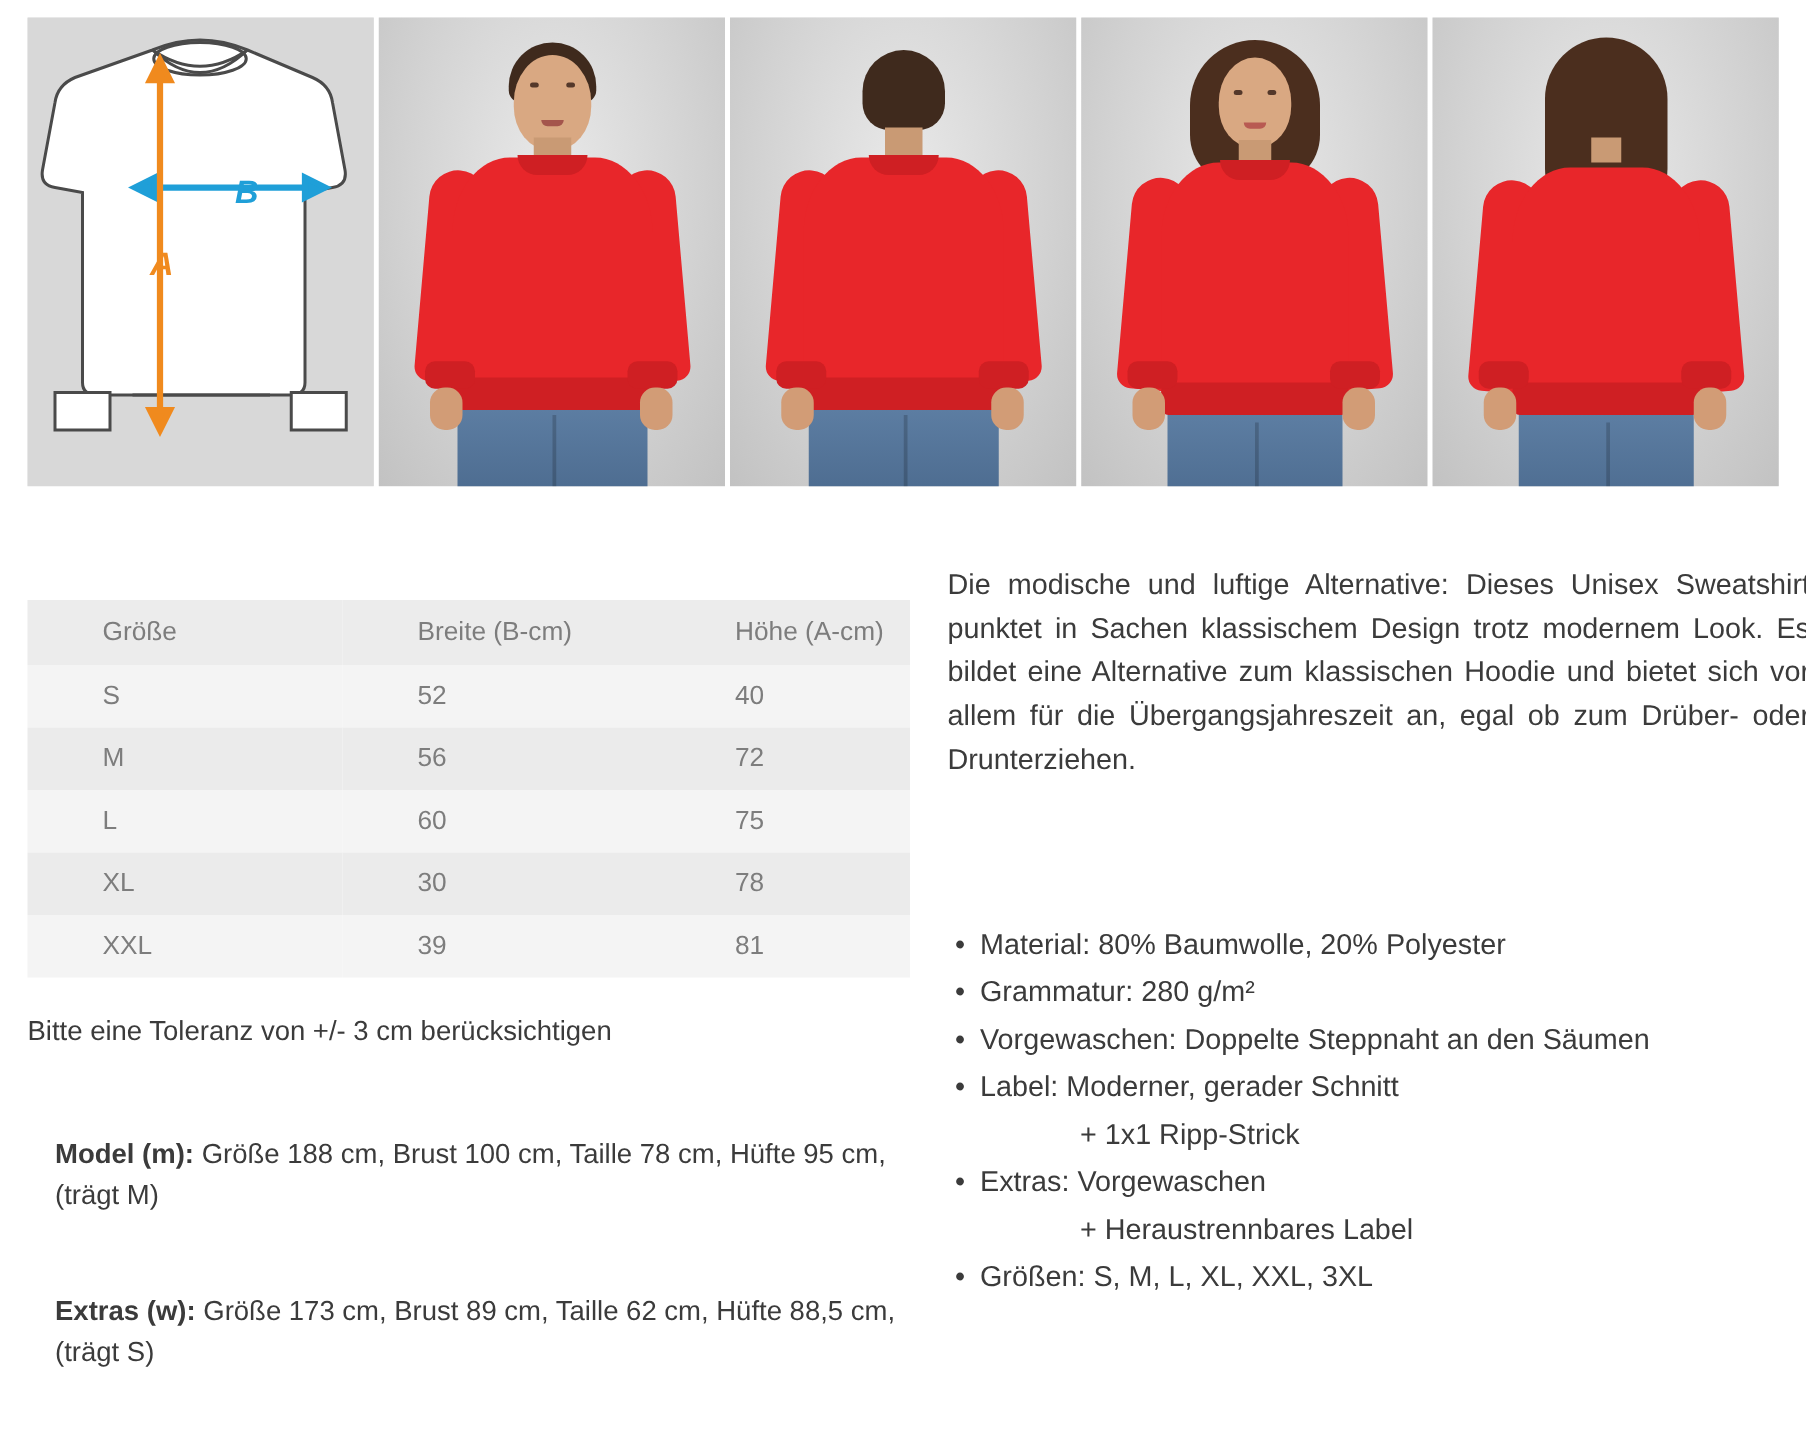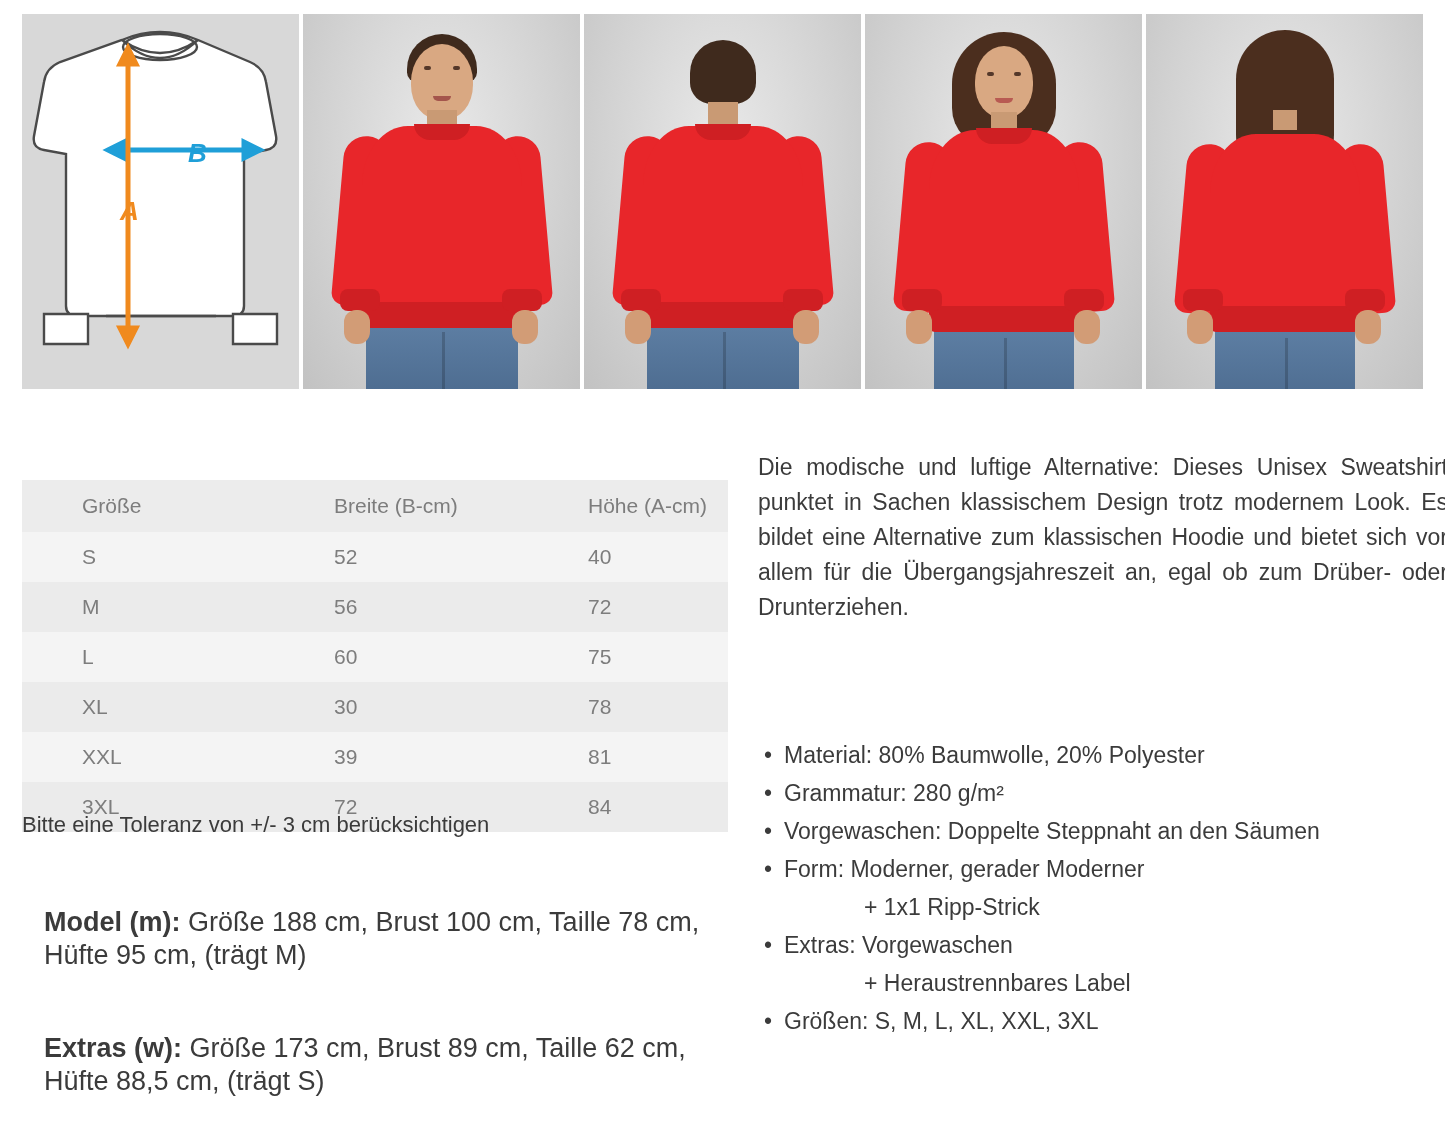--- a/index.html
+++ b/index.html
@@ -202,21 +202,21 @@
   .tolerance {
     position: absolute;
     left: 0;
     top: 376px;
     font-size: 22px;
     color: #3b3b3b;
   }
   .model-line {
     position: absolute;
     left: 22px;
-    font-size: 27px;
+    font-size: 22px;
     color: #3b3b3b;
     line-height: 33px;
     width: 690px;
   }
   .model-line b { font-weight: bold; }
   .model-m { top: 470px; }
   .model-w { top: 596px; }
 
   
   .desc {
@@ -406,41 +406,36 @@
       <tr class="alt">
         <td>XL</td>
         <td>30</td>
         <td>78</td>
       </tr>
       <tr>
         <td>XXL</td>
         <td>39</td>
         <td>81</td>
       </tr>
-      <tr class="alt">
-        <td>3XL</td>
-        <td>72</td>
-        <td>84</td>
-      </tr>
     </tbody>
   </table>
 
   <div class="tolerance">Bitte eine Toleranz von +/- 3 cm berücksichtigen</div>
 
   <div class="model-line model-m">
     <b>Model (m):</b><span> Größe 188 cm, Brust 100 cm, Taille 78 cm, Hüfte 95 cm, (trägt M)</span>
   </div>
 
   <div class="model-line model-w">
     <b>Extras (w):</b><span> Größe 173 cm, Brust 89 cm, Taille 62 cm, Hüfte 88,5 cm, (trägt S)</span>
   </div>
 
   <div class="desc">Die modische und luftige Alternative: Dieses Unisex Sweatshirt punktet in Sachen klassischem Design trotz modernem Look. Es bildet eine Alternative zum klassischen Hoodie und bietet sich vor allem für die Übergangsjahreszeit an, egal ob zum Drüber- oder Drunterziehen.</div>
 
   <ul class="features">
     <li><span>Material: 80% Baumwolle, 20% Polyester</span></li>
     <li><span>Grammatur: 280 g/m²</span></li>
     <li><span>Vorgewaschen: Doppelte Steppnaht an den Säumen</span></li>
-    <li><span>Form: Moderner, gerader Moderner</span><span class="sub">+ 1x1 Ripp-Strick</span></li>
+    <li><span>Label: Moderner, gerader Schnitt</span><span class="sub">+ 1x1 Ripp-Strick</span></li>
     <li><span>Extras: Vorgewaschen</span><span class="sub">+ Heraustrennbares Label</span></li>
     <li><span>Größen:  S, M, L, XL, XXL, 3XL</span></li>
   </ul>
 </div>
 
 </body></html>

